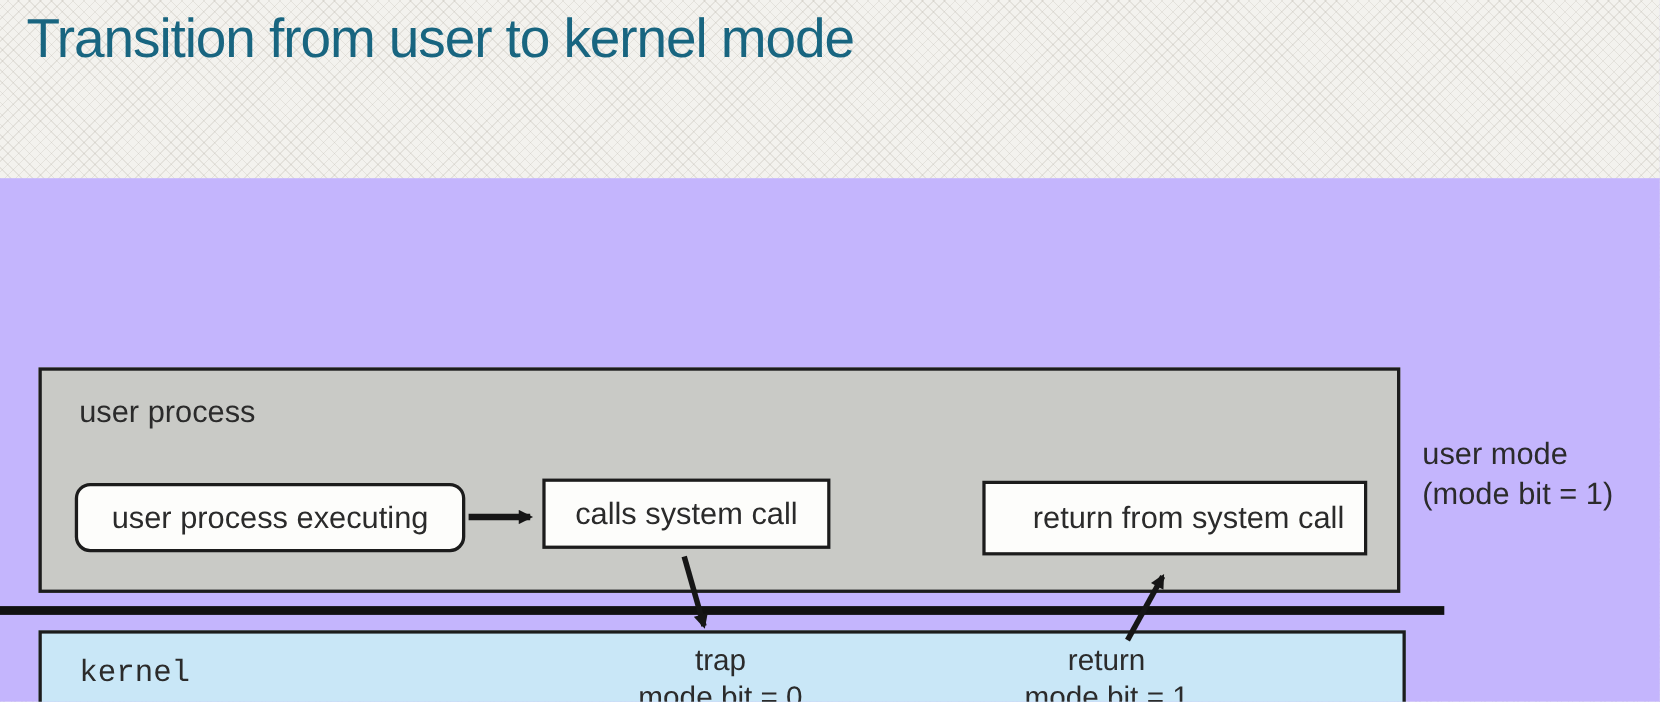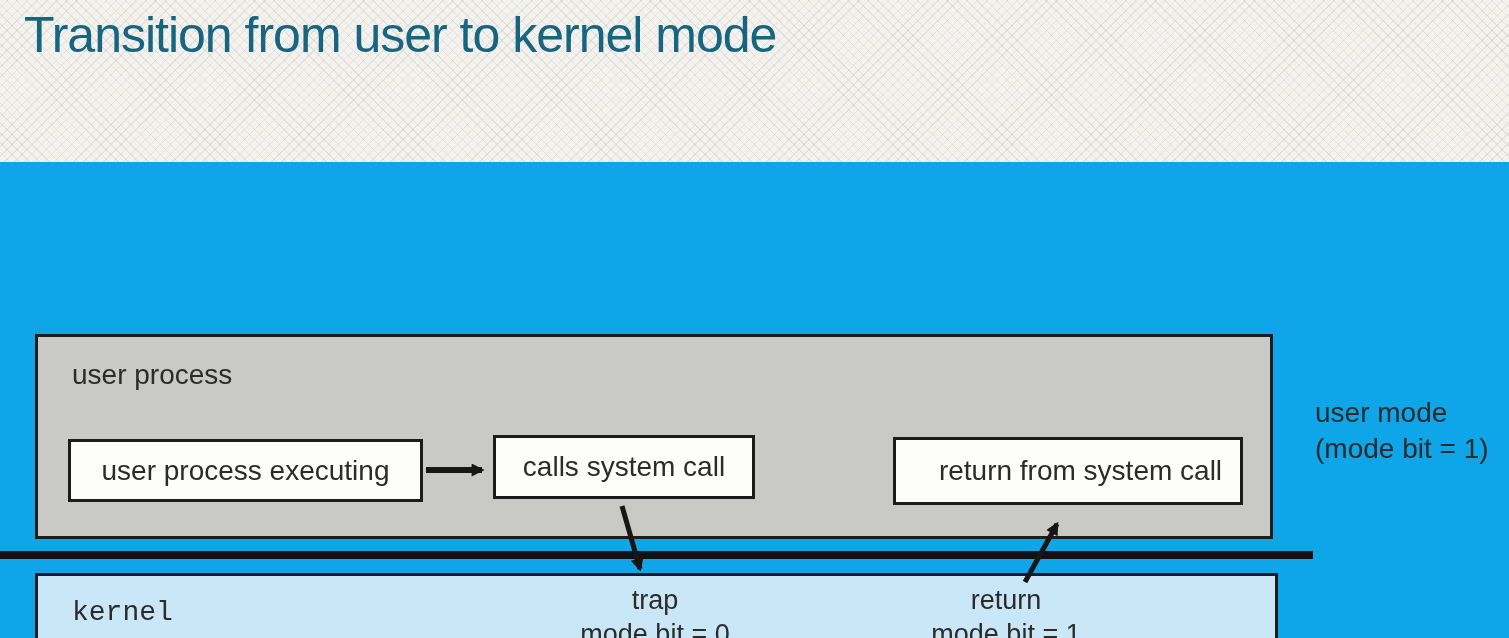--- a/index.html
+++ b/index.html
@@ -14,54 +14,54 @@
     position:relative;
   }
   .slide{position:absolute;inset:0;width:1509px;height:638px;}
   .slide-title{
     position:absolute;left:24px;top:6px;
     font-size:50px;font-weight:400;letter-spacing:-1px;
     color:#186580;white-space:nowrap;
   }
   .figure-panel{
     position:absolute;left:0;top:162px;width:1509px;height:476px;
-    background:#0ea5e9;
+    background:#c4b5fd;
   }
   .region{
     position:absolute;border:3px solid #1c1c1c;box-sizing:border-box;
   }
   .region-user{left:35px;top:172px;width:1238px;height:205px;background:#c9cac6;}
   .region-kernel{left:35px;top:411px;width:1243px;height:206px;background:#c9e7f7;}
   .region-label{
     position:absolute;font-size:28px;color:#2b2b2b;white-space:nowrap;
   }
   .label-user-process{left:72px;top:197px;}
   .label-kernel{left:72px;top:435px;font-family:Liberation Mono, monospace;}
   .node{
     position:absolute;background:#fdfdfb;border:3px solid #1c1c1c;box-sizing:border-box;
     display:flex;align-items:center;justify-content:center;
     font-size:28px;color:#2b2b2b;white-space:nowrap;
   }
-  .node-upe{left:68px;top:277px;width:355px;height:63px;}
+  .node-upe{left:68px;top:277px;width:355px;height:63px;border-radius:14px;}
   .node-calls{left:493px;top:273px;width:262px;height:64px;}
   .node-return{left:893px;top:275px;width:350px;height:68px;padding-left:25px;}
   .separator{
     position:absolute;left:0;top:389px;width:1313px;height:8px;background:#111;
   }
   .annot{
     position:absolute;font-size:27px;color:#2b2b2b;text-align:center;
     line-height:34px;white-space:nowrap;transform:translateX(-50%);
   }
   .annot-trap{left:655px;top:421px;}
   .annot-return{left:1006px;top:421px;}
   .side-label{
     position:absolute;left:1293px;font-size:28px;color:#2b2b2b;
     line-height:36px;white-space:nowrap;
   }
-  .side-user{top:233px;margin-left:22px;}
+  .side-user{top:233px;}
   svg.arrows{position:absolute;left:0;top:0;pointer-events:none;}
 </style>
 </head>
 <body>
 
 <div class="slide">
 
   <div class="slide-title">Transition from user to kernel mode</div>
 
   <div class="figure-panel">

